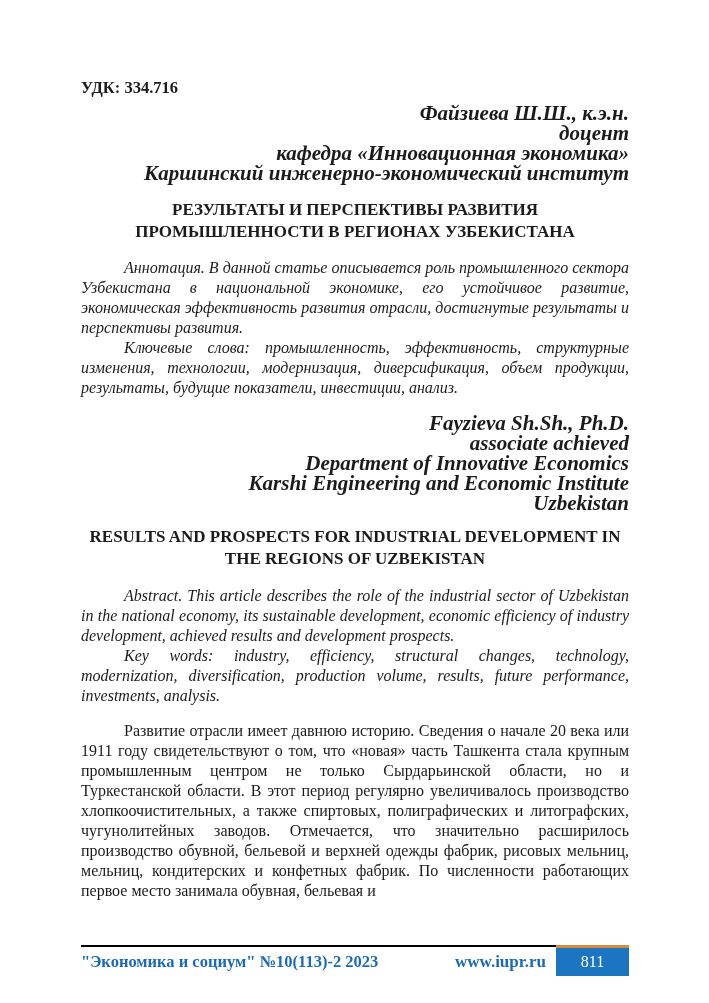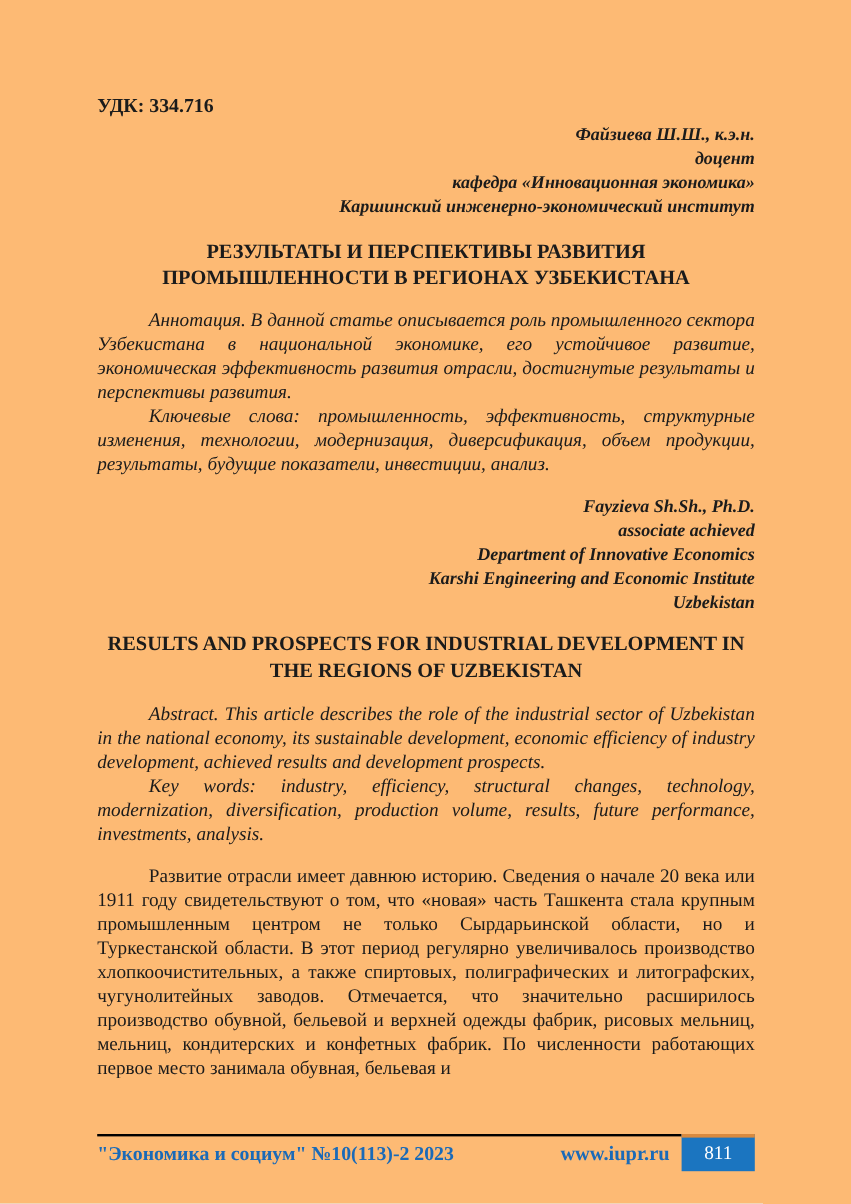--- a/index.html
+++ b/index.html
@@ -6,39 +6,39 @@
     --footer-blue:#1a6ab8;
     --box-blue:#1b75c0;
     --box-accent:#d98a3f;
   }
   *{margin:0;padding:0;box-sizing:border-box;}
   html,body{background:#e9e9e9;}
   .page{
     position:relative;
     width:709px;height:1003px;
     margin:0 auto;
-    background:#fdba74;
+    background:#ffffff;
     color:#1b1b1b;
     font-family:"Liberation Serif","DejaVu Serif",serif;
     overflow:hidden;
   }
   .content{
     padding:77px 80px 0 81px;
   }
   .udc{
     font-weight:bold;
     font-size:16.5px;
     line-height:21px;
     margin-bottom:5px;
   }
   .author-block{
     text-align:right;
     font-weight:bold;
     font-style:italic;
-    font-size:15px;
+    font-size:21px;
     line-height:20px;
   }
   .author-block .line{display:block;}
   .ru-author{margin-bottom:16px;}
   .article-title{
     text-align:center;
     font-weight:bold;
     font-size:17px;
     line-height:22px;
   }
@@ -78,21 +78,21 @@
     white-space:nowrap;
   }
   .footer-site{
     color:var(--footer-blue);
     font-weight:bold;
     font-size:17px;
     white-space:nowrap;
     text-decoration:none;
   }
   .page-badge{
-    width:61px;
+    width:73px;
     min-height:31px;
     background:var(--box-blue);
     border-top:3px solid var(--box-accent);
     color:#ffffff;
     font-size:16px;
     display:flex;
     align-items:center;
     justify-content:center;
   }
 </style>

